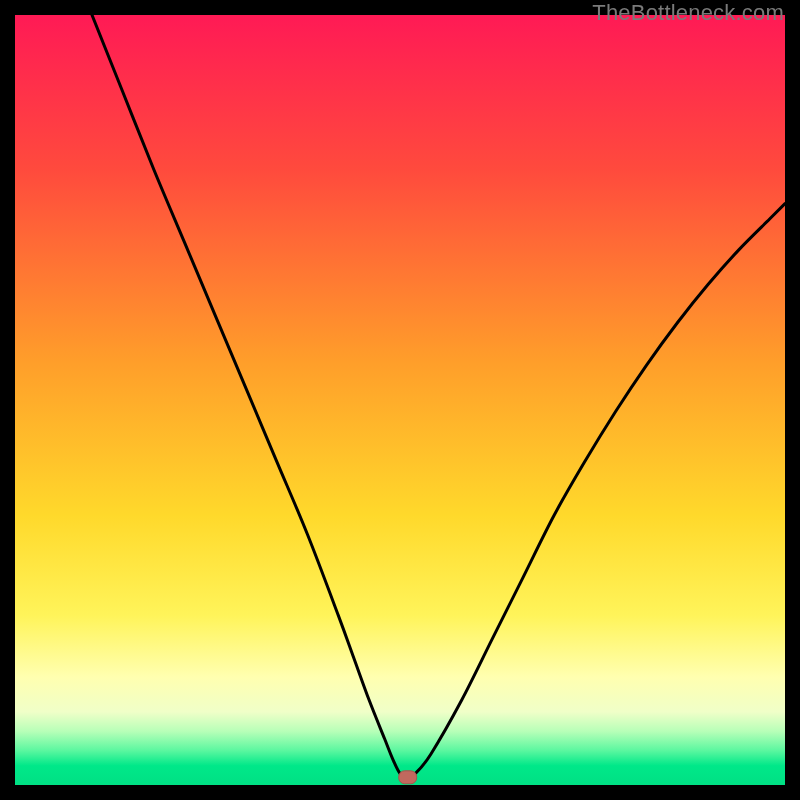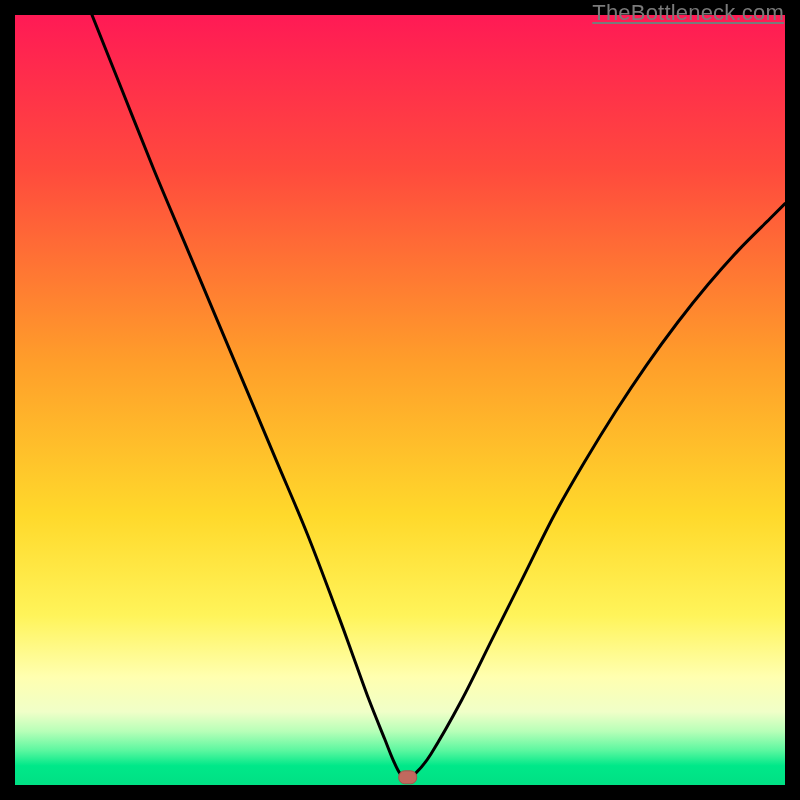--- a/index.html
+++ b/index.html
@@ -28,21 +28,20 @@
   }
   .watermark {
     position: absolute;
     top: 0px;
     right: 16px;
     color: #7a7a7a;
     font-size: 22px;
     font-weight: 400;
     letter-spacing: 0.2px;
     user-select: none;
-    text-decoration: underline;
   }
   svg { display: block; }
 </style>
 </head>
 <body>
 
 <div class="frame">
   <svg class="plot" viewBox="0 0 770 770">
     <defs>
       <linearGradient id="bg-grad" x1="0" y1="0" x2="0" y2="1">

